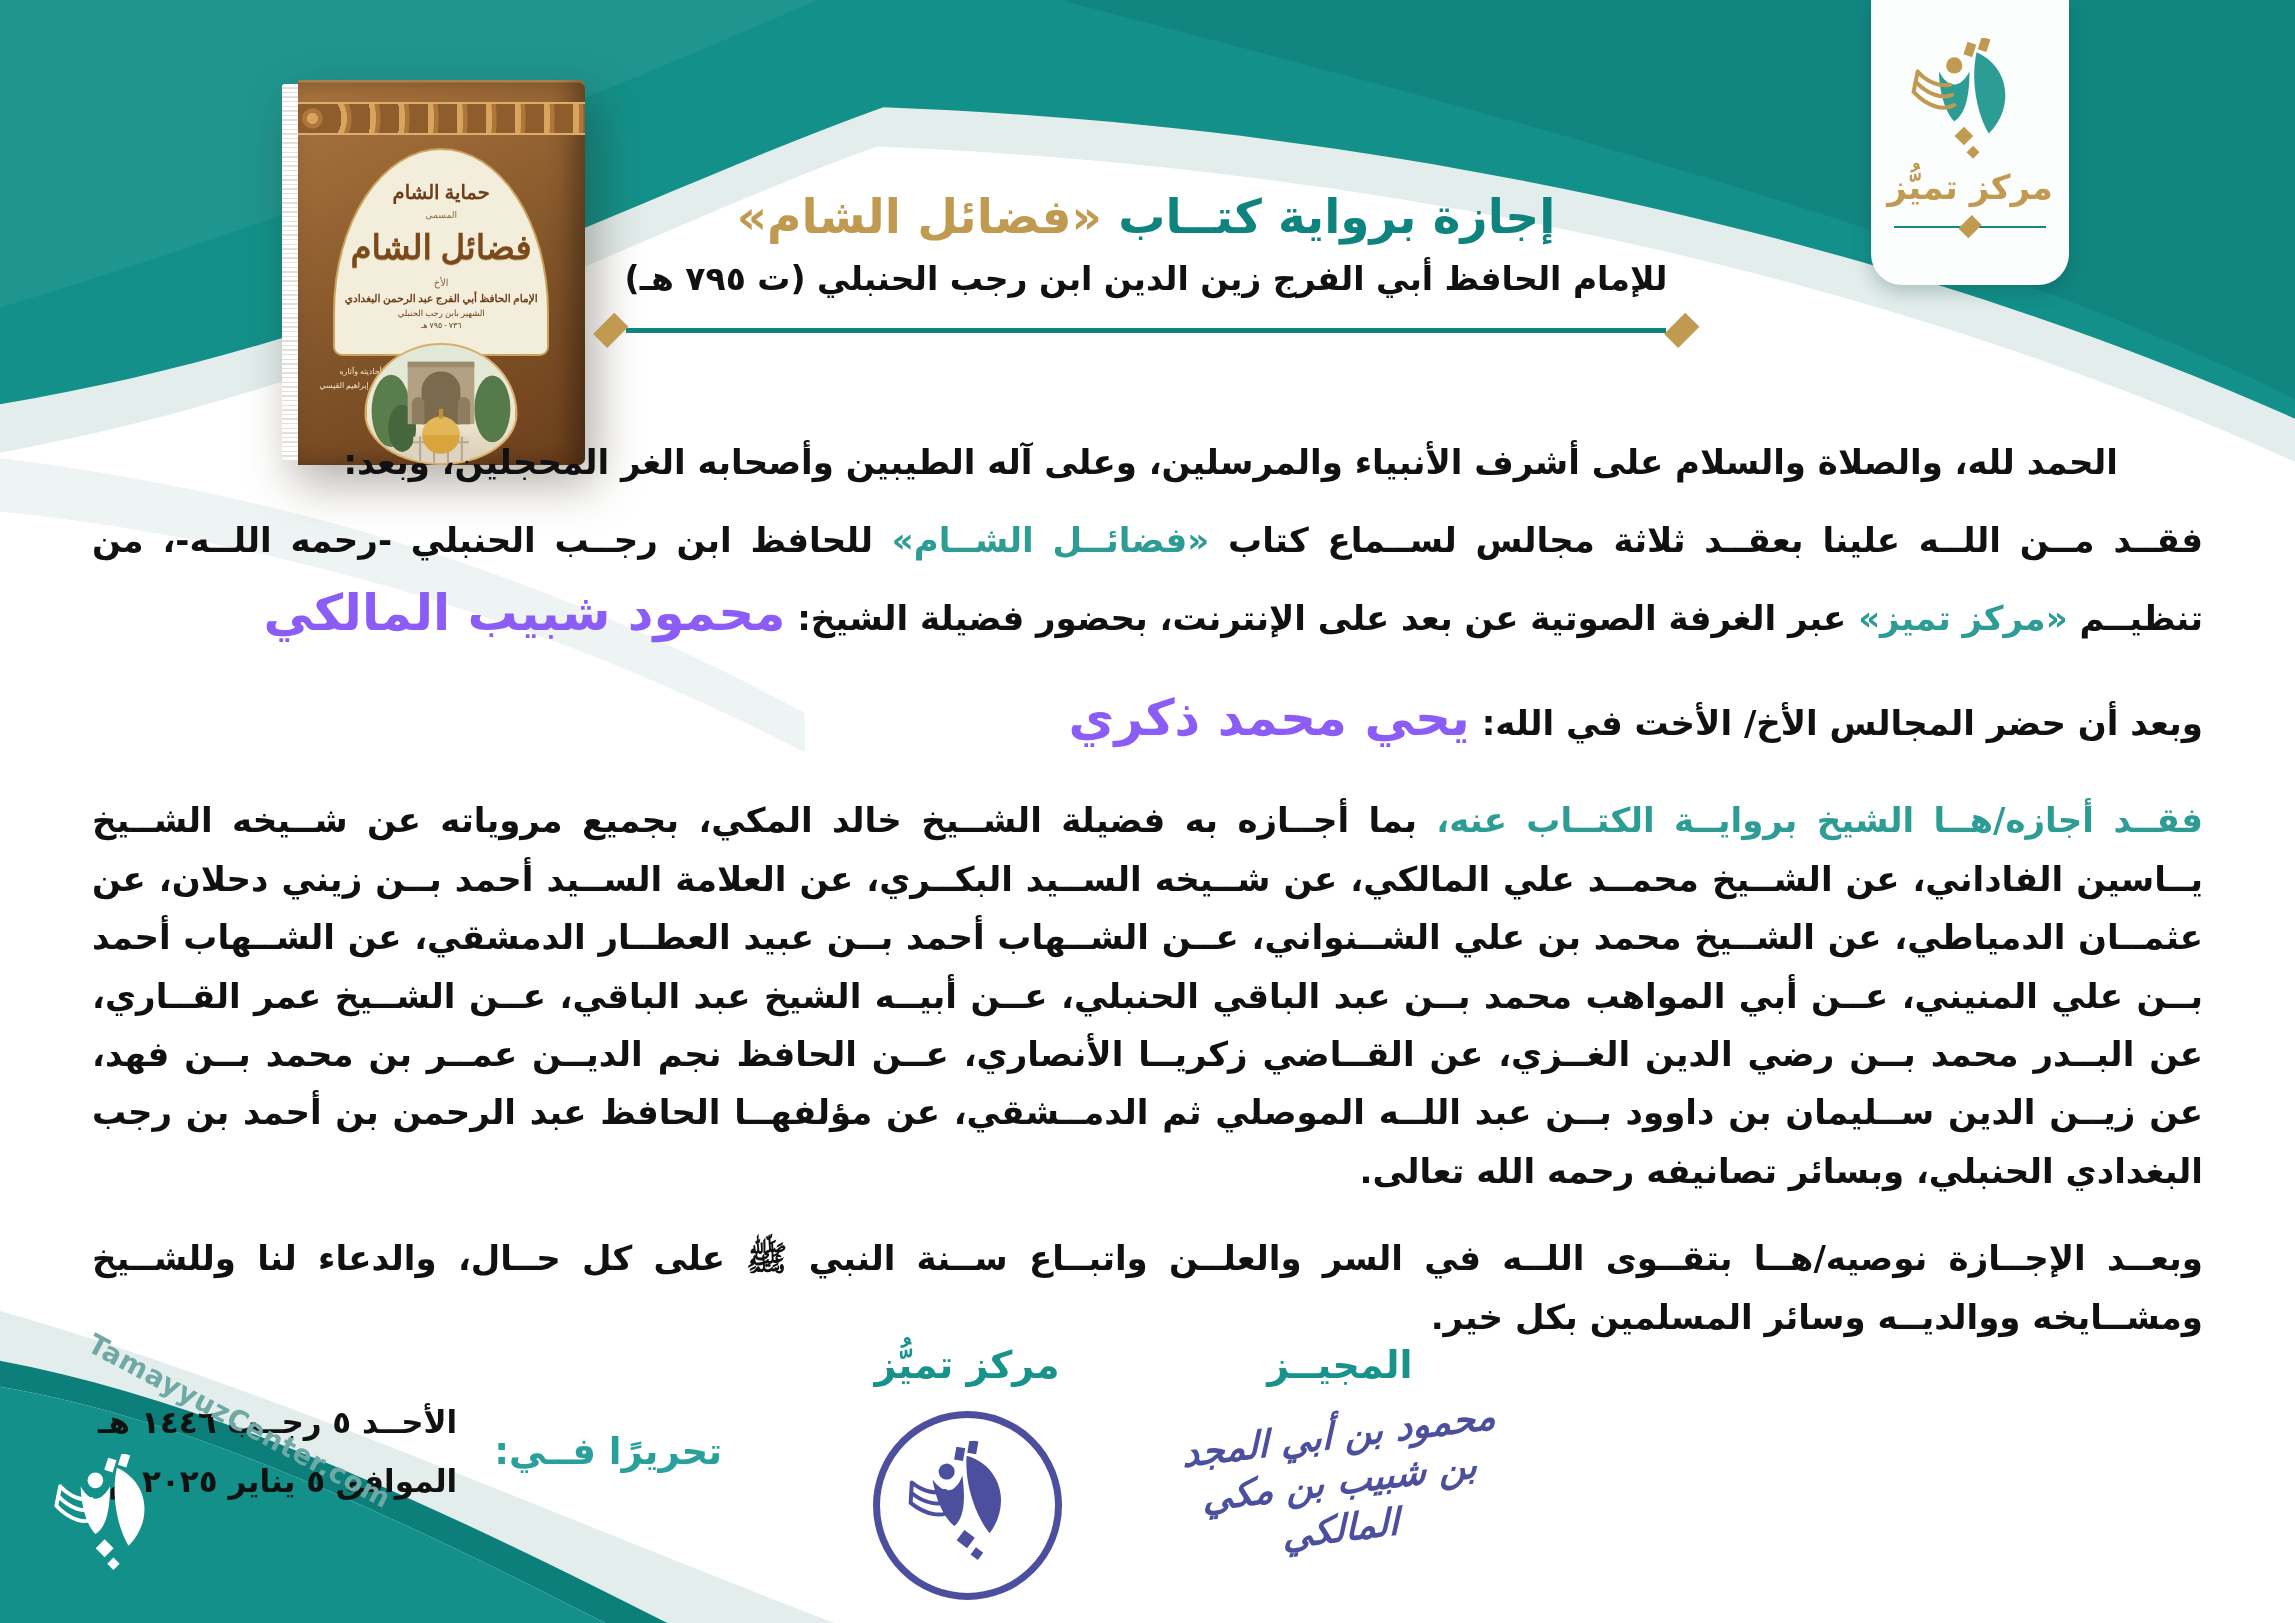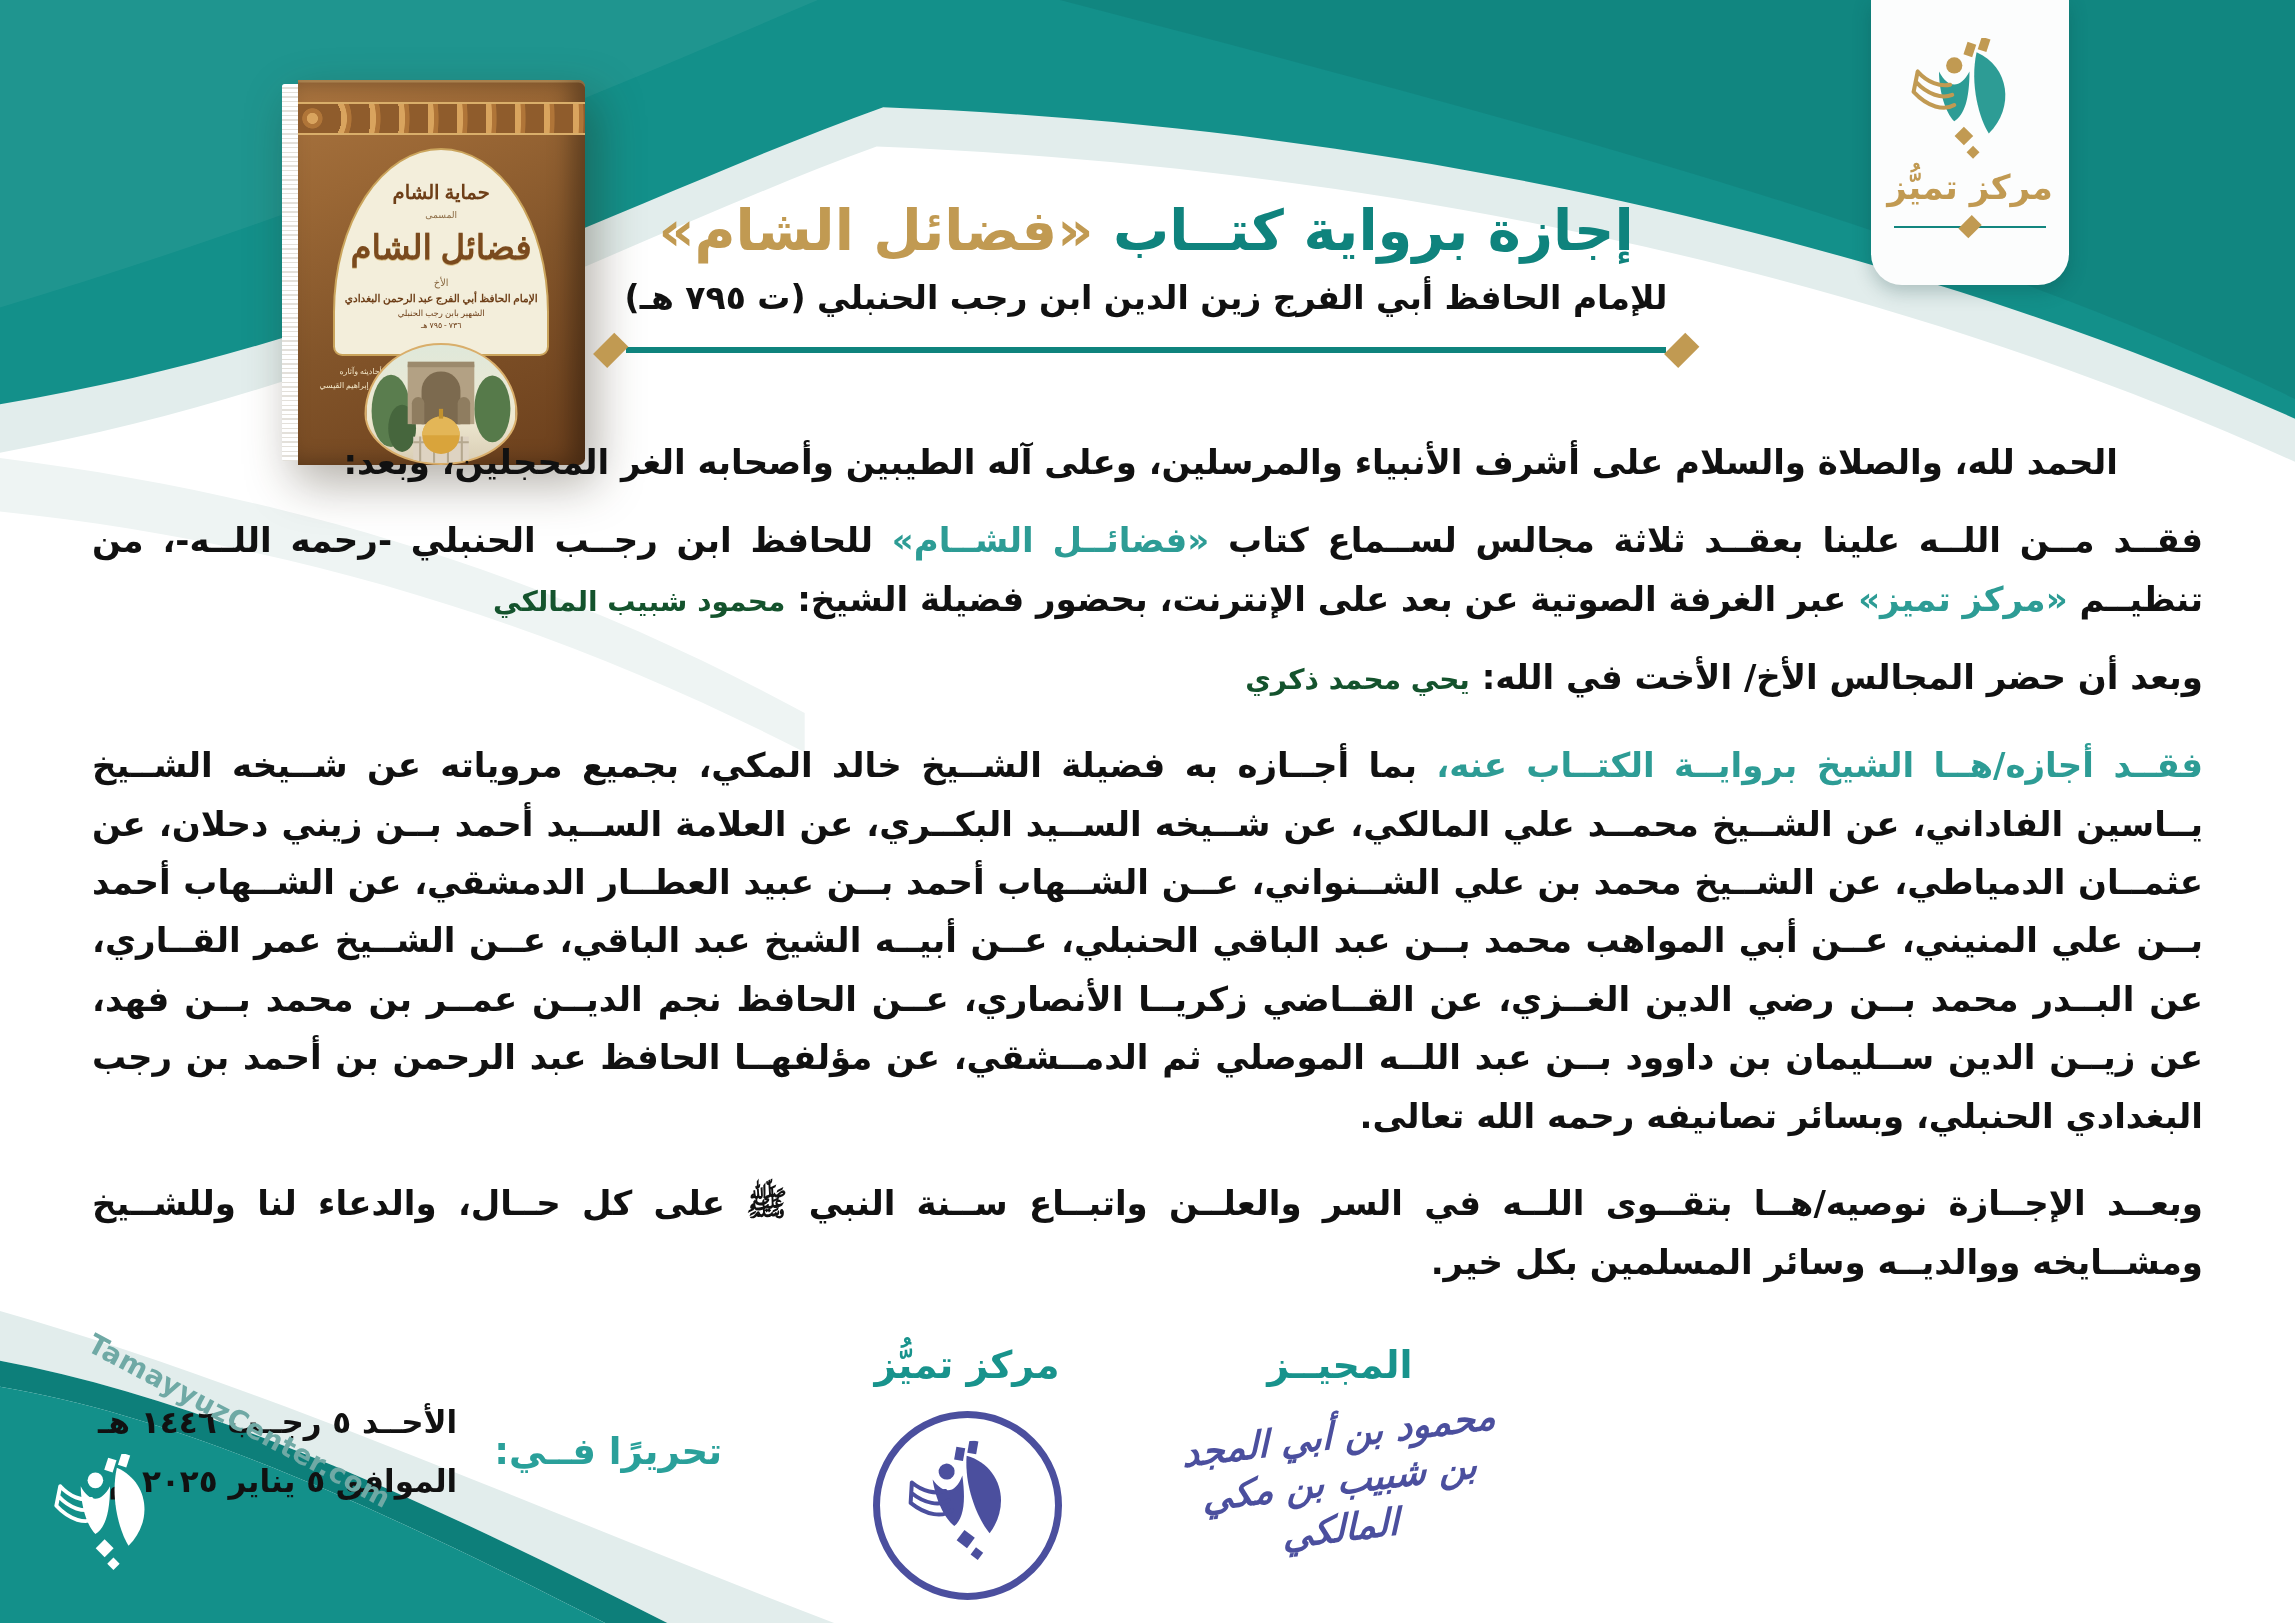--- a/index.html
+++ b/index.html
@@ -40,36 +40,36 @@
   .bc-known{font-size:8.5px;margin-top:3.9px;}
   .bc-years{font-size:7.9px;margin-top:2.6px;}
   .bc-edit1{position:absolute;left:17px;top:287px;font-size:7.9px;color:#f3e7c8;width:131px;text-align:center;}
   .bc-edit2{position:absolute;left:6.5px;top:301px;font-size:7.9px;color:#f3e7c8;width:152px;text-align:center;}
   .mosque{position:absolute;left:50%;top:263px;transform:translateX(-50%);width:149px;height:118px;
         border:2.6px solid #d9ae6a;border-radius:50% 50% 50% 50% / 58% 58% 42% 42%;overflow:hidden;
         background:linear-gradient(to bottom,#dfe8da 0%,#efe9d2 60%,#d9cdb4 100%);}
 
   
   .title-block{position:absolute;right:609px;top:188px;width:1080px;text-align:center;}
-  .title-block h1{margin:8px;font-size:56px;font-weight:700;line-height:1.25;}
+  .title-block h1{margin:0;font-size:47px;font-weight:700;line-height:1.25;}
   .t-main{color:#0f837d;}
   .t-book{color:#c19a52;}
   .title-block h2{margin:11.8px 0 0 0;font-size:33px;font-weight:700;color:#111111;}
   .rule{position:relative;height:5.9px;background:#0f837d;margin:30px 19.6px 0 19.6px;}
   .rule .dm{position:absolute;top:50%;width:19.6px;height:19.6px;background:#c19a52;
             transform:translateY(-50%) rotate(45deg) scaleY(1.5);}
   .rule .dm.r{right:-25px;} .rule .dm.l{left:-25px;}
 
   
   .content{position:absolute;right:92px;left:92px;top:433px;color:#111111;}
   .content p{margin:0 0 19.6px 0;font-size:34px;font-weight:700;line-height:1.72;
              text-align:justify;text-justify:inter-word;}
   .content p.p1{text-indent:85px;}
   .hl{color:#2d9c95;}
-  .name{color:#14532d;font-size:28px;}
+  .name{color:#8b5cf6;font-size:50px;}
   .content p.p4{margin-top:30px;}
   .content p.p5{margin-top:29px;}
 
   
   .f-label{color:#18938c;font-size:38px;font-weight:700;}
   .mujeez{position:absolute;right:726px;top:1343px;width:458px;text-align:center;}
   .signature{margin-top:26px;color:#4b4f9e;font-size:37px;font-weight:700;line-height:1.25;
              transform:rotate(-7deg) skewX(-6deg);font-style:italic;}
   .stampblock{position:absolute;right:1171px;top:1343px;width:314px;text-align:center;}
   .stamp{margin:23.6px auto 0 auto;width:175px;height:175px;border:7.2px solid #4b4f9e;border-radius:50%;

